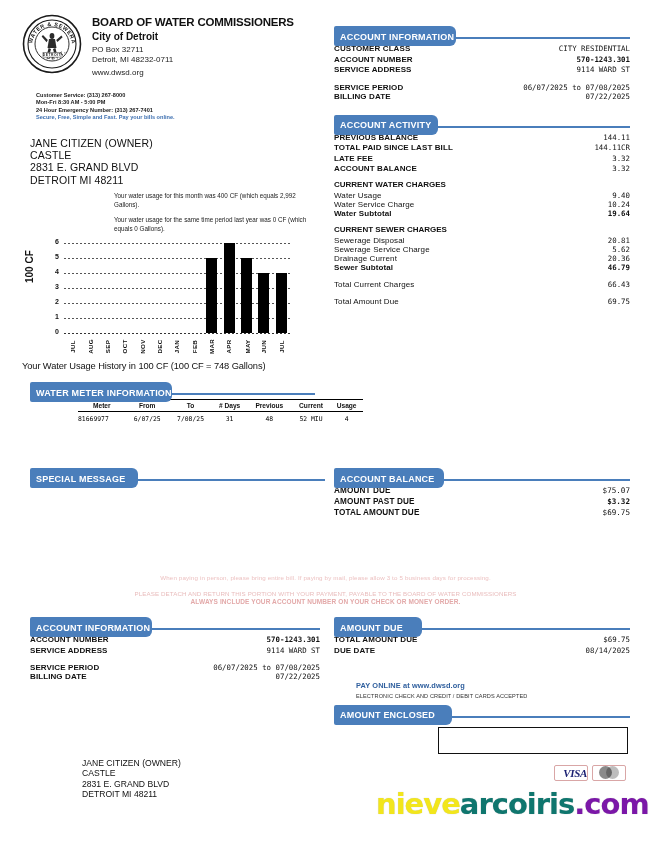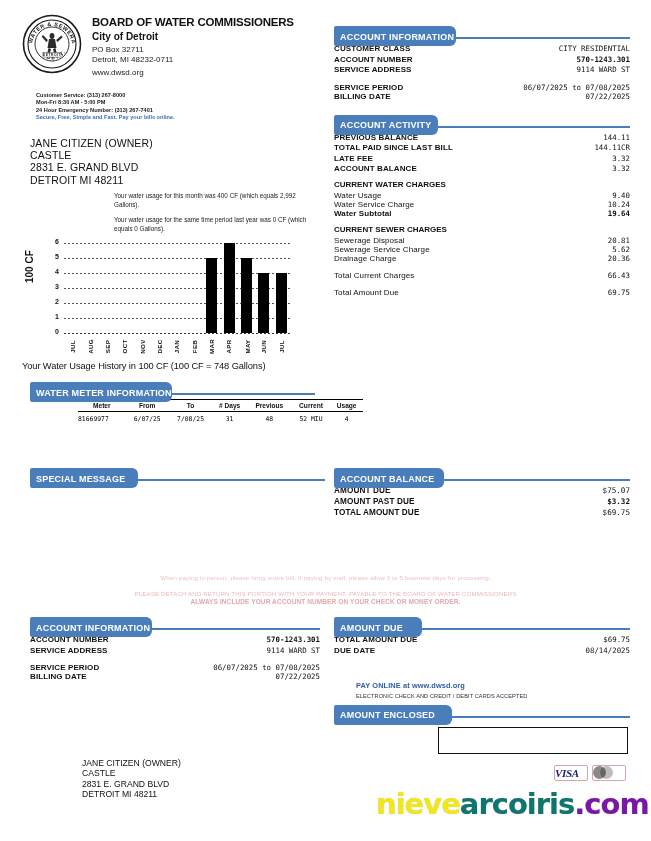--- a/index.html
+++ b/index.html
@@ -123,21 +123,21 @@
 
   
   #stub-left { position:absolute; left:30px; top:617px; width:290px; }
   #stub-right { position:absolute; left:334px; top:617px; width:296px; }
   .pay-online { margin-top:26px; margin-left:22px; }
   .pay-online .po1 { font-size:7.4px; font-weight:bold; color:#2f5f9e; letter-spacing:.1px; }
   .pay-online .po2 { font-size:5.6px; color:#333; letter-spacing:.1px; margin-top:3px; }
   .cards { position:absolute; right:4px; top:84px; display:flex; gap:4px; }
   .card {
     width:34px; height:16px; border:1px solid #d9a6a6; border-radius:2px;
-    display:flex; align-items:center; justify-content:flex-start; background:#fff;
+    display:flex; align-items:center; justify-content:flex-end; background:#fff;
   }
   .card .visa {
     font-family:"Liberation Serif", serif;
     font-size:11px; font-weight:bold; font-style:italic; color:#1a1f71; letter-spacing:-.3px;
   }
   .mc { position:relative; width:26px; height:13px; }
   .mc i { position:absolute; top:0; width:13px; height:13px; border-radius:50%; display:block; }
   .mc i.a { left:0; background:#8a8a8a; }
   .mc i.b { left:7px; background:#bdbdbd; mix-blend-mode:multiply; }
   .enclosed-box {
@@ -449,22 +449,26 @@
     <div id="sewer-rows">
         <div class="kv">
           <span class="k light">Sewerage Disposal</span>
           <span class="v">20.81</span>
         </div>
         <div class="kv">
           <span class="k light">Sewerage Service Charge</span>
           <span class="v">5.62</span>
         </div>
         <div class="kv">
-          <span class="k light">Drainage Charge</span>
+          <span class="k light">Drainage Current</span>
           <span class="v">20.36</span>
+        </div>
+        <div class="kv">
+          <span class="k">Sewer Subtotal</span>
+          <span class="v b">46.79</span>
         </div>
       </div>
 
     <div style="height:8px;"></div>
     <div class="kv">
       <span class="k light">Total Current Charges</span>
       <span class="v">66.43</span>
     </div>
     <div style="height:8px;"></div>
     <div class="kv">

